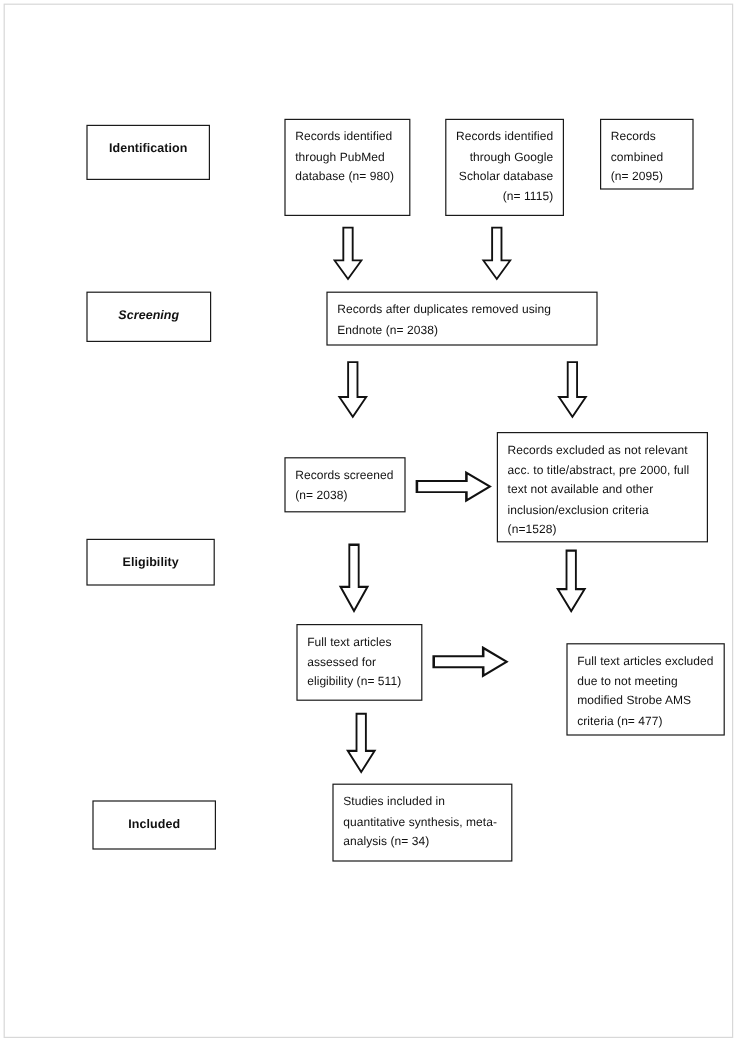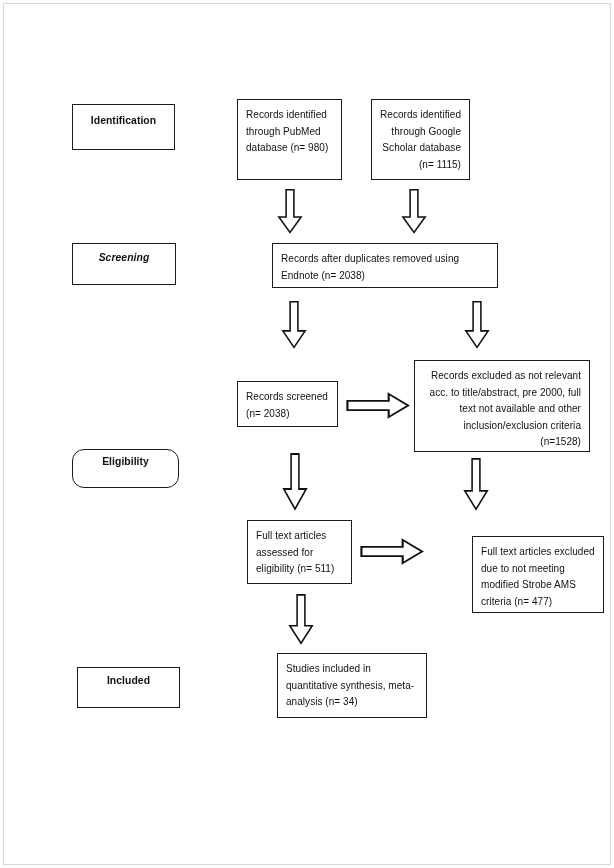--- a/index.html
+++ b/index.html
@@ -37,23 +37,23 @@
     background: #ffffff;
     color: #111111;
     font-size: 10px;
     line-height: 16.5px;
     padding: 7px 8px 5px 8px;
     letter-spacing: 0.05px;
   }
   .stage-box {
     border: 1.6px solid #1a1a1a;
     display: flex;
-    align-items: center;
+    align-items: flex-start;
     justify-content: center;
-    padding: 0;
+    padding: 12px;
     font-weight: bold;
     font-size: 10.4px;
   }
   .stage-label {
     display: block;
     text-align: center;
     padding-bottom: 12px;
   }
   .box-text {
     display: block;
@@ -83,36 +83,39 @@
   <div class="page-border"></div>
 
   <div class="box stage-box" style="left:72px; top:104px; width:103px; height:46px;">
     <span class="stage-label">Identification</span>
   </div>
 
   <div class="box stage-box" style="left:72px; top:243px; width:104px; height:42px;font-style:italic;">
     <span class="stage-label">Screening</span>
   </div>
 
-  <div class="box stage-box" style="left:72px; top:449px; width:107px; height:39px;border-radius:12px;">
+  <div class="box stage-box" style="left:72px; top:449px; width:107px; height:39px;">
     <span class="stage-label">Eligibility</span>
   </div>
 
   <div class="box stage-box" style="left:77px; top:667px; width:103px; height:41px;">
     <span class="stage-label">Included</span>
   </div>
 
   <div class="box" style="left:237px; top:99px; width:105px; height:81px;">
     <span class="box-text">Records identified through PubMed database (n= 980)</span>
   </div>
 
   <div class="box" style="left:371px; top:99px; width:99px; height:81px;text-align:right;">
     <span class="box-text">Records identified through Google Scholar database (n= 1115)</span>
   </div>
 
+  <div class="box" style="left:500px; top:99px; width:78px; height:59px;">
+    <span class="box-text">Records combined (n= 2095)</span>
+  </div>
 
   <div class="arrow" style="left:277px; top:189px;">
     <svg width="26" height="45" viewBox="0 0 100 180" preserveAspectRatio="none">
       <polygon points="35,3 65,3 65,112 93,112 50,174 7,112 35,112"></polygon>
     </svg>
   </div>
 
   <div class="arrow" style="left:401px; top:189px;">
     <svg width="26" height="45" viewBox="0 0 100 180" preserveAspectRatio="none">
       <polygon points="35,3 65,3 65,112 93,112 50,174 7,112 35,112"></polygon>
@@ -138,21 +141,21 @@
   <div class="box" style="left:237px; top:381px; width:101px; height:46px;">
     <span class="box-text">Records screened (n= 2038)</span>
   </div>
 
   <div class="arrow" style="left:346px; top:392px;">
     <svg width="64" height="27" viewBox="0 0 180 100" preserveAspectRatio="none">
       <polygon points="4,33 120,33 120,7 175,50 120,93 120,67 4,67"></polygon>
     </svg>
   </div>
 
-  <div class="box" style="left:414px; top:360px; width:176px; height:92px;text-align:right;">
+  <div class="box" style="left:414px; top:360px; width:176px; height:92px;">
     <span class="box-text">Records excluded as not relevant acc. to title/abstract, pre 2000, full text not available and other inclusion/exclusion criteria (n=1528)</span>
   </div>
 
   <div class="arrow" style="left:282px; top:453px;">
     <svg width="26" height="58" viewBox="0 0 100 180" preserveAspectRatio="none">
       <polygon points="35,3 65,3 65,112 93,112 50,174 7,112 35,112"></polygon>
     </svg>
   </div>
 
   <div class="arrow" style="left:463px; top:458px;">

